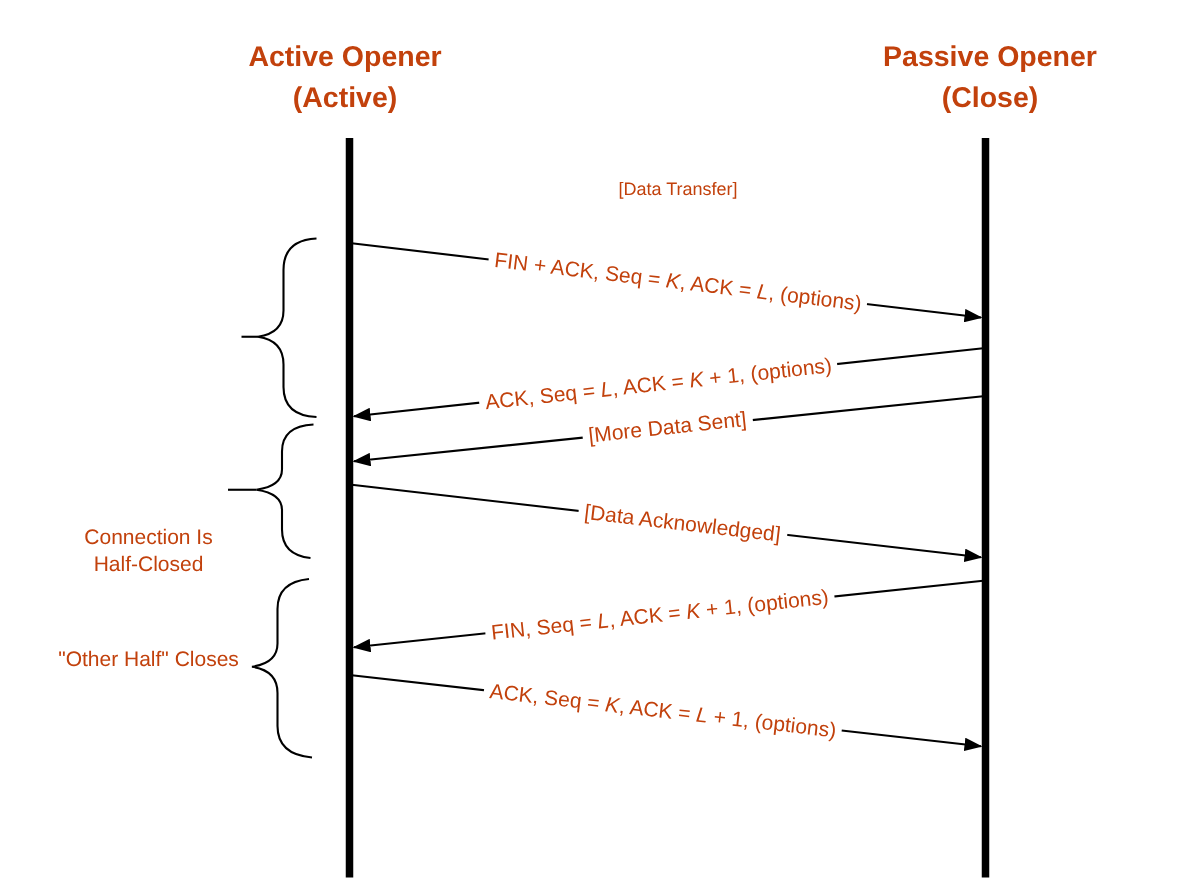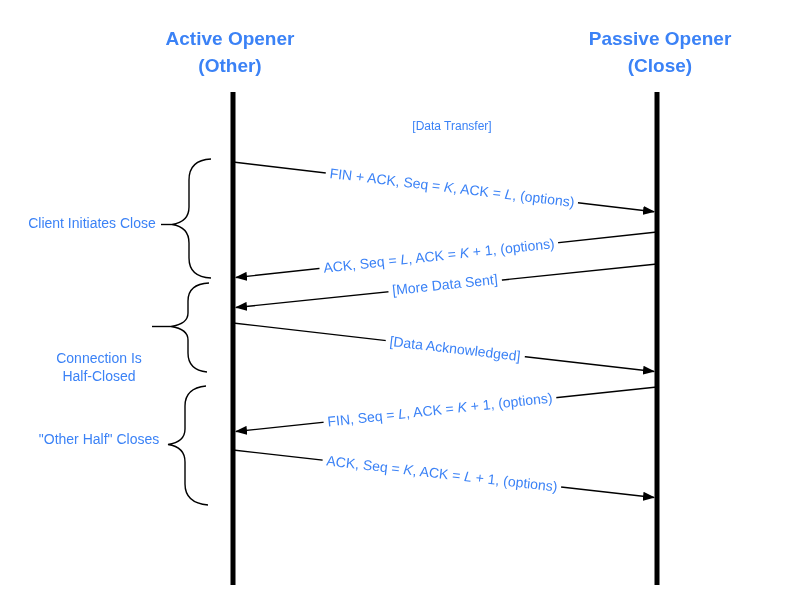--- a/index.html
+++ b/index.html
@@ -1,18 +1,18 @@
 <!DOCTYPE html>
 <html><head>
 <meta charset="utf-8">
 <style>
   html,body{margin:0;padding:0;background:#fff;}
   .stage{
     position:relative;width:786px;height:596px;background:#ffffff;
-    font-family:"Liberation Sans","DejaVu Sans",sans-serif;color:#3b82f6;
+    font-family:"Liberation Sans","DejaVu Sans",sans-serif;color:#c2410c;
     overflow:hidden;
   }
   .layer{position:absolute;left:0;top:0;}
   .actor-title{
     position:absolute;transform:translateX(-50%);text-align:center;
     font-weight:bold;font-size:19px;line-height:27px;white-space:nowrap;
   }
   .msg-label{
     position:absolute;white-space:nowrap;font-size:14px;line-height:17px;
     background:#ffffff;padding:0 4px;
@@ -51,39 +51,36 @@
     <path d="M211,159 Q189,160 189,180 L189,207 Q189,222 172,224.5 Q189,227 189,243 L189,258 Q189,277 211,278" fill="none" stroke="#000" stroke-width="1.4"></path>
     <path d="M209,283 Q188,284 188,301 L188,313 Q188,324 171,326.5 Q188,329 188,340 L188,353 Q188,370 207,372" fill="none" stroke="#000" stroke-width="1.4"></path>
     <path d="M206,386 Q185,388 185,406 L185,429 Q185,442 168,444.5 Q185,447 185,462 L185,484 Q185,503 208,505" fill="none" stroke="#000" stroke-width="1.4"></path>
 
     <line x1="161" y1="224.5" x2="172" y2="224.5" stroke="#000" stroke-width="1.4"></line>
     <line x1="152" y1="326.5" x2="171" y2="326.5" stroke="#000" stroke-width="1.4"></line>
   </svg>
 
   <div class="actor-title" style="left:230px;top:25px;">
     <div>Active Opener</div>
-    <div>(Other)</div>
+    <div>(Active)</div>
   </div>
   <div class="actor-title" style="left:660px;top:25px;">
     <div>Passive Opener</div>
     <div>(Close)</div>
   </div>
 
   <div class="free-label" style="left:452px;top:126px;">[Data Transfer]</div>
 
   <div class="msg-label" style="left:452px;top:188px;transform:translate(-50%,-50%) rotate(6.8deg);"><span>FIN + ACK, Seq = </span><span style="font-style: italic;">K</span><span>, ACK = </span><span style="font-style: italic;">L</span><span>, (options)</span></div>
   <div class="msg-label" style="left:439px;top:256px;transform:translate(-50%,-50%) rotate(-6.1deg);"><span>ACK, Seq = </span><span style="font-style: italic;">L</span><span>, ACK = </span><span style="font-style: italic;">K</span><span> + 1, (options)</span></div>
   <div class="msg-label" style="left:445px;top:285px;transform:translate(-50%,-50%) rotate(-6.0deg);"><span>[More Data Sent]</span></div>
   <div class="msg-label" style="left:455px;top:349px;transform:translate(-50%,-50%) rotate(6.6deg);"><span>[Data Acknowledged]</span></div>
   <div class="msg-label" style="left:440px;top:410px;transform:translate(-50%,-50%) rotate(-6.1deg);"><span>FIN, Seq = </span><span style="font-style: italic;">L</span><span>, ACK = </span><span style="font-style: italic;">K</span><span> + 1, (options)</span></div>
   <div class="msg-label" style="left:442px;top:474px;transform:translate(-50%,-50%) rotate(6.5deg);"><span>ACK, Seq = </span><span style="font-style: italic;">K</span><span>, ACK = </span><span style="font-style: italic;">L</span><span> + 1, (options)</span></div>
 
-  <div class="phase-label" style="left:92px;top:224px;">
-    <div>Client Initiates Close</div>
-  </div>
   <div class="phase-label" style="left:99px;top:327px;margin-top:40px;">
     <div>Connection Is</div>
     <div>Half-Closed</div>
   </div>
   <div class="phase-label" style="left:99px;top:440px;">
     <div>"Other Half" Closes</div>
   </div>
 
 </div>
 

